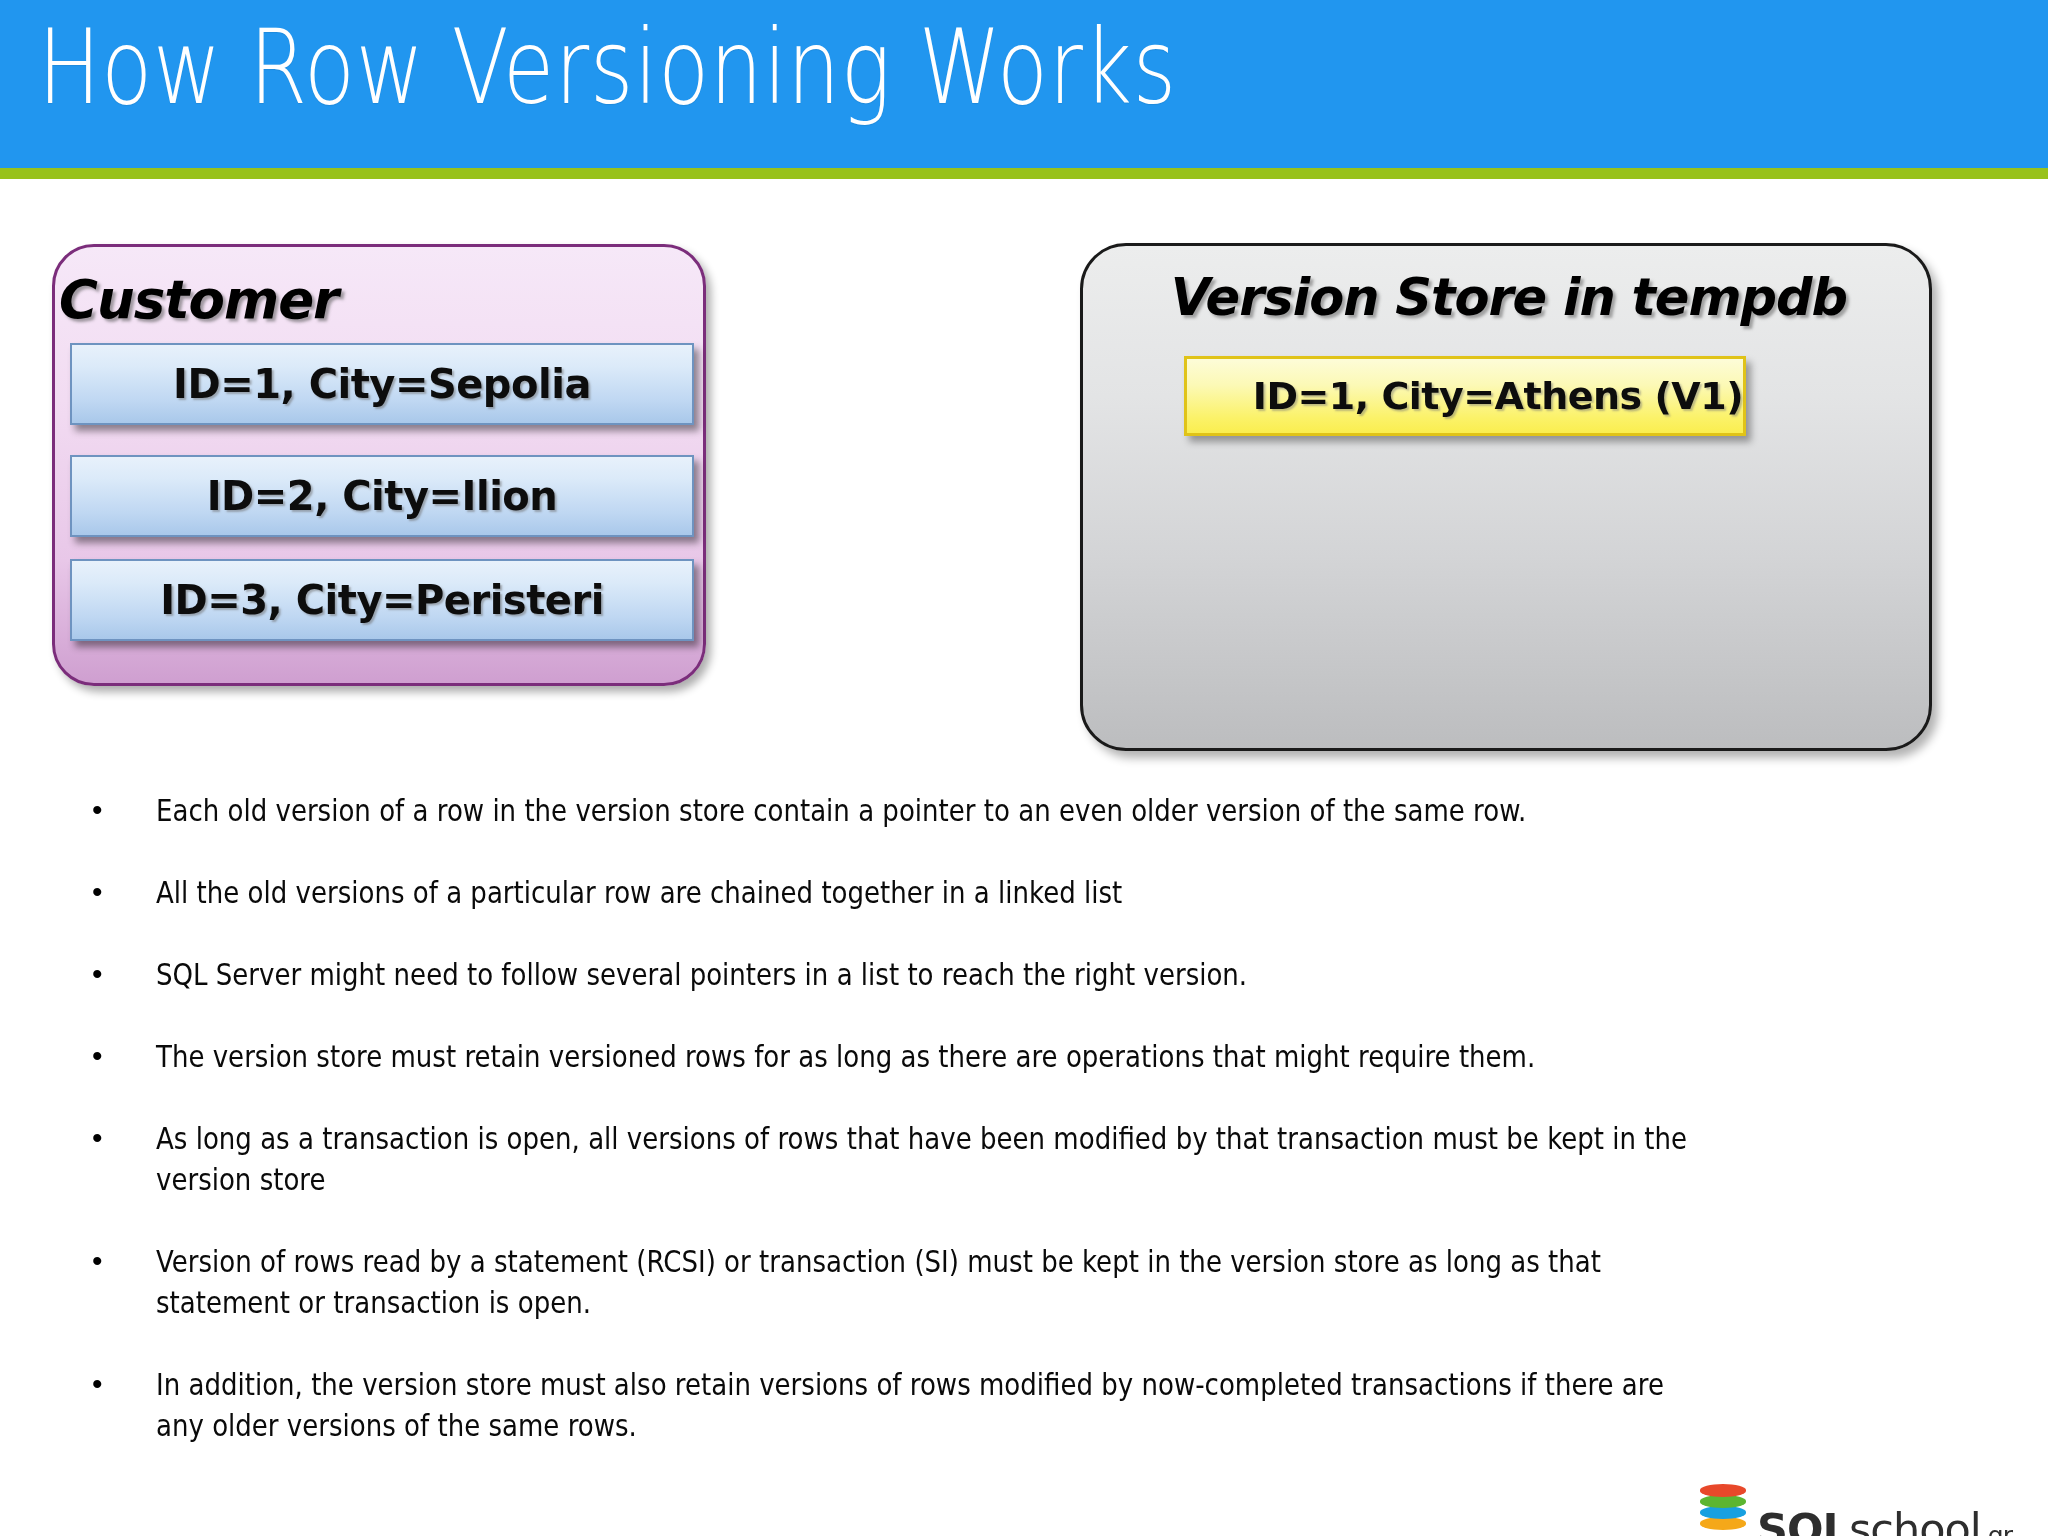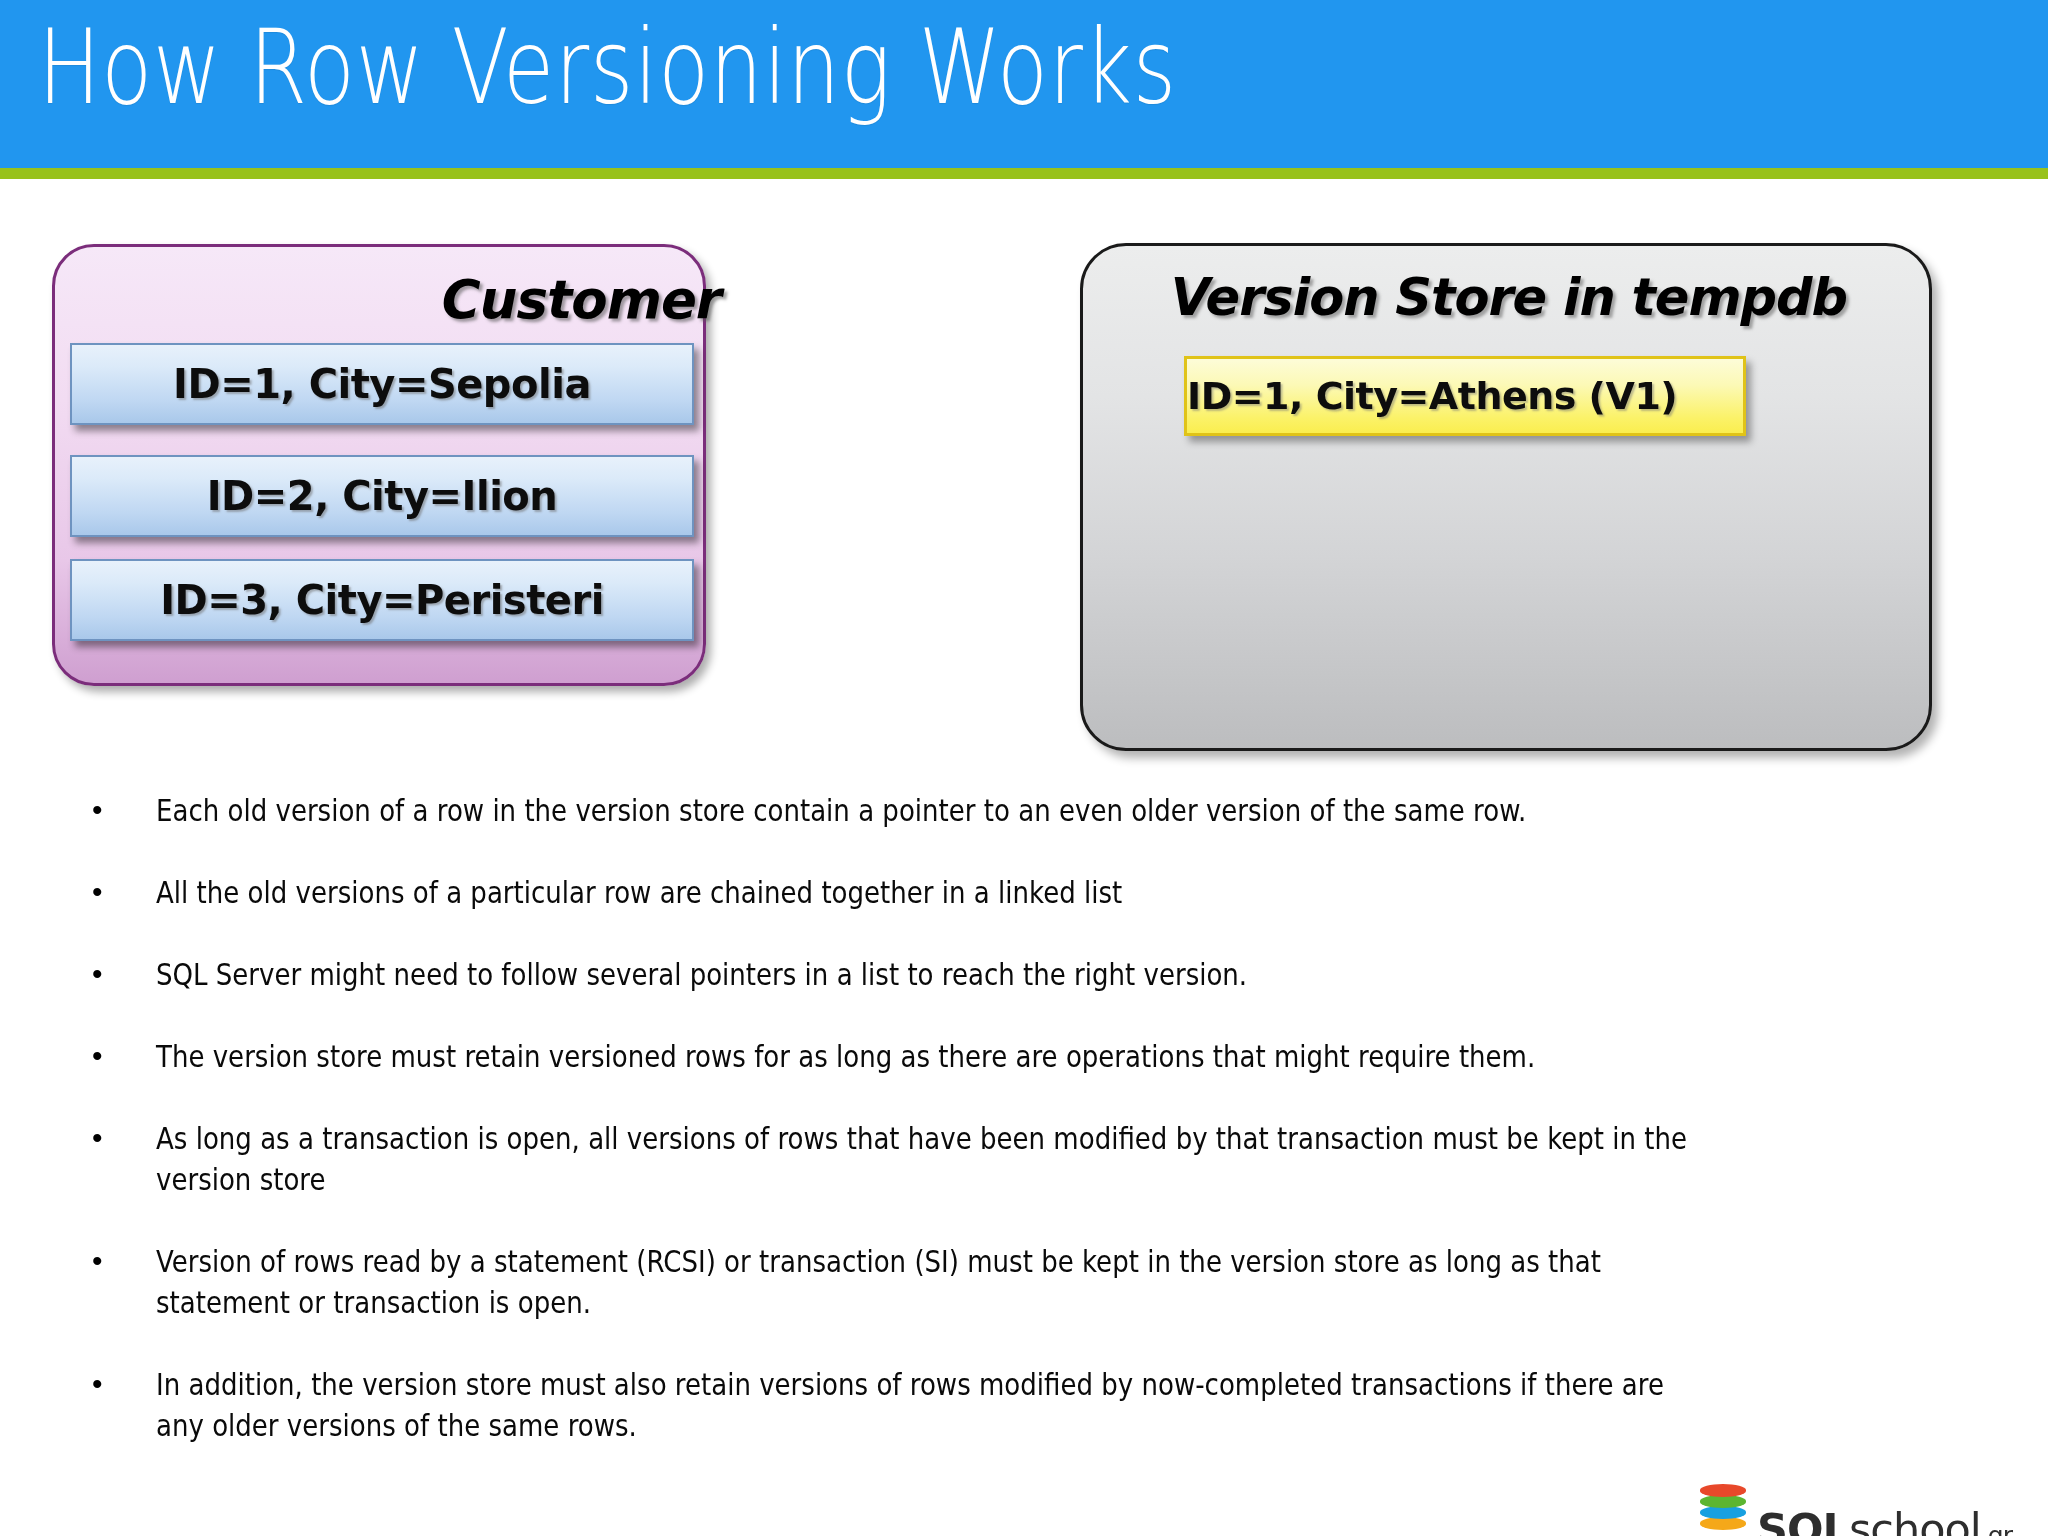--- a/index.html
+++ b/index.html
@@ -55,24 +55,24 @@
     width: 654px;
     height: 442px;
     border-radius: 42px;
     border: 3px solid #7b2d7b;
     background: linear-gradient(180deg, #f6e8f8 0%, #f2dcf2 35%, #e8c7e8 72%, #cf9fd0 100%);
     box-shadow: 5px 6px 9px rgba(0,0,0,0.32);
     box-sizing: border-box;
   }
   #customer-title {
     position: absolute;
-    left: 12px;
+    left: 4px;
     top: 22px;
     width: 654px;
-    text-align: right;
+    text-align: left;
     font-family: "DejaVu Sans", sans-serif;
     font-size: 53px;
     font-weight: bold;
     font-style: italic;
     color: #000000;
     text-shadow: 3px 3px 3px rgba(90,90,90,0.55);
     letter-spacing: -1px;
   }
   .cust-row {
     position: absolute;
@@ -131,21 +131,21 @@
     position: absolute;
     left: 101px;
     width: 562px;
     height: 80px;
     border: 3px solid #e0c318;
     box-sizing: border-box;
     background: linear-gradient(180deg, #fdfcd8 0%, #fcf9b6 35%, #fbf268 80%, #faee4f 100%);
     box-shadow: 5px 6px 7px rgba(0,0,0,0.34);
     display: flex;
     align-items: center;
-    justify-content: flex-start;
+    justify-content: flex-end;
   }
   .ver-row.v1 { top: 110px; }
   .ver-row.v2 { top: 216px; }
   .ver-row span {
     font-family: "DejaVu Sans", sans-serif;
     font-size: 38px;
     font-weight: bold;
     color: #0d0d0d;
     letter-spacing: -0.5px;
     text-shadow: 2px 2px 2px rgba(115,115,115,0.45);

